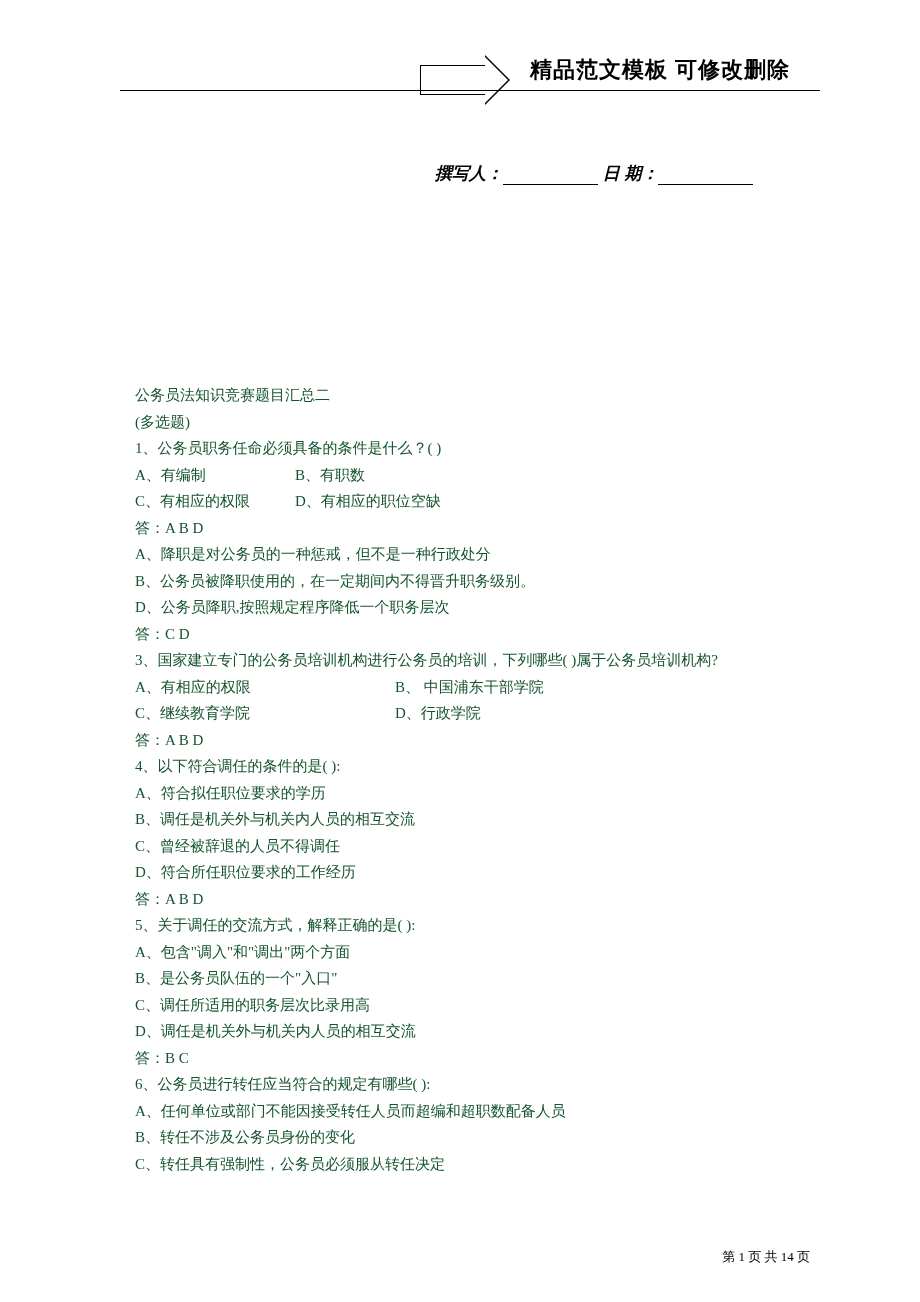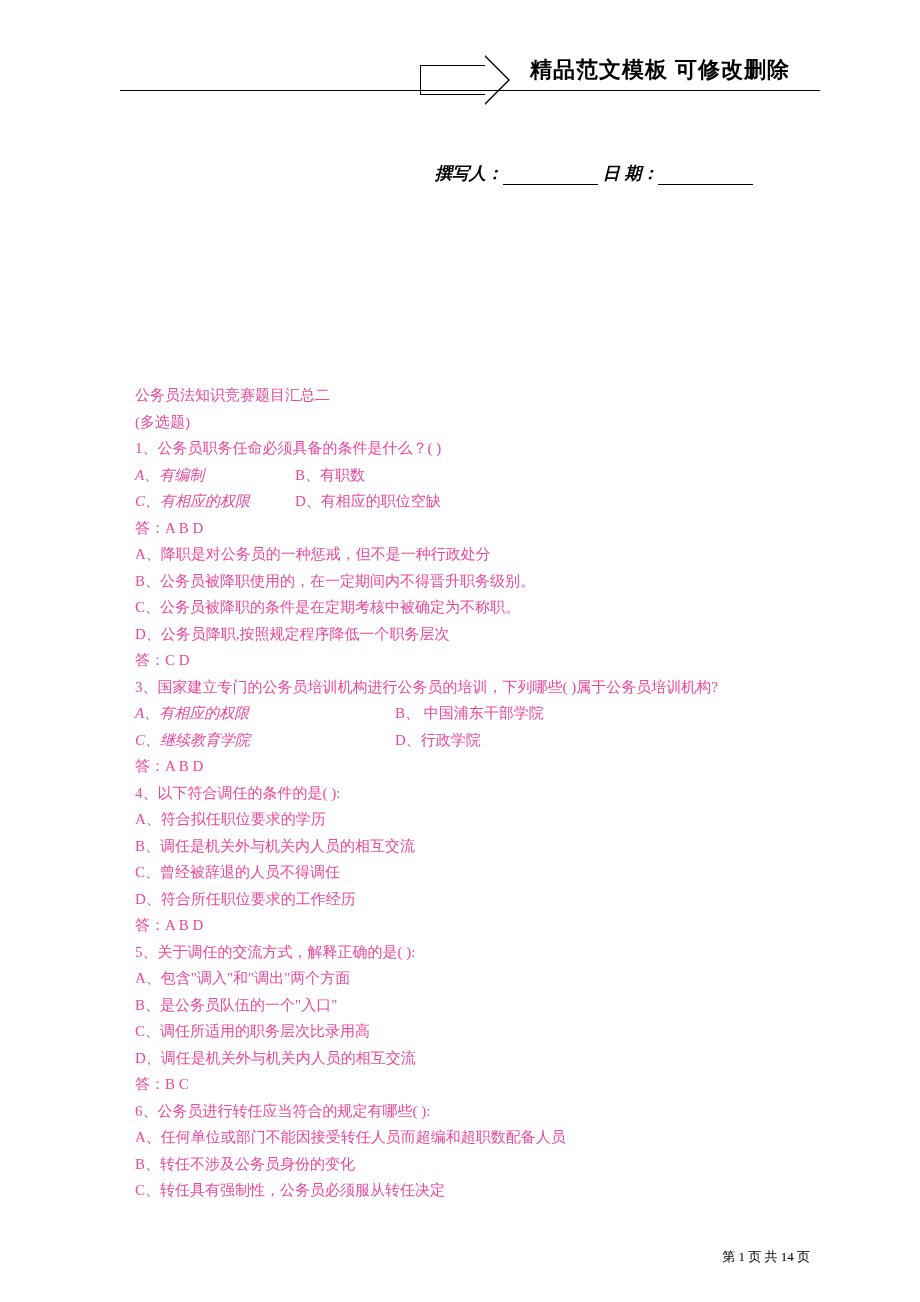--- a/index.html
+++ b/index.html
@@ -79,28 +79,27 @@
       height: 16px;
       vertical-align: bottom;
     }
     .content {
       position: absolute;
       top: 382px;
       left: 135px;
       right: 100px;
       font-size: 15px;
       line-height: 26.5px;
-      color: #ec4899;
+      color: #14532d;
     }
     .content p {
       margin: 0;
     }
     .opt-col {
       display: inline-block;
-      font-style: italic;
     }
     .footer {
       position: absolute;
       bottom: 36px;
       right: 110px;
       font-size: 13px;
       font-family: "SimSun", "宋体", serif;
     }
   </style>
 </head>
@@ -122,21 +121,20 @@
   <p>公务员法知识竞赛题目汇总二</p>
   <p>(多选题)</p>
 
   <p>1、公务员职务任命必须具备的条件是什么？(       )</p>
   <p><span class="opt-col" style="width:160px">A、有编制</span><span>B、有职数</span></p>
   <p><span class="opt-col" style="width:160px">C、有相应的权限</span><span>D、有相应的职位空缺</span></p>
   <p>答：A B D</p>
 
   <p>A、降职是对公务员的一种惩戒，但不是一种行政处分</p>
   <p>B、公务员被降职使用的，在一定期间内不得晋升职务级别。</p>
-  <p>C、公务员被降职的条件是在定期考核中被确定为不称职。</p>
   <p>D、公务员降职,按照规定程序降低一个职务层次</p>
   <p>答：C   D</p>
 
   <p>3、国家建立专门的公务员培训机构进行公务员的培训，下列哪些(      )属于公务员培训机构?</p>
   <p><span class="opt-col" style="width:260px">A、有相应的权限</span><span>B、 中国浦东干部学院</span></p>
   <p><span class="opt-col" style="width:260px">C、继续教育学院</span><span>D、行政学院</span></p>
   <p>答：A B D</p>
 
   <p>4、以下符合调任的条件的是(       ):</p>
   <p>A、符合拟任职位要求的学历</p>

